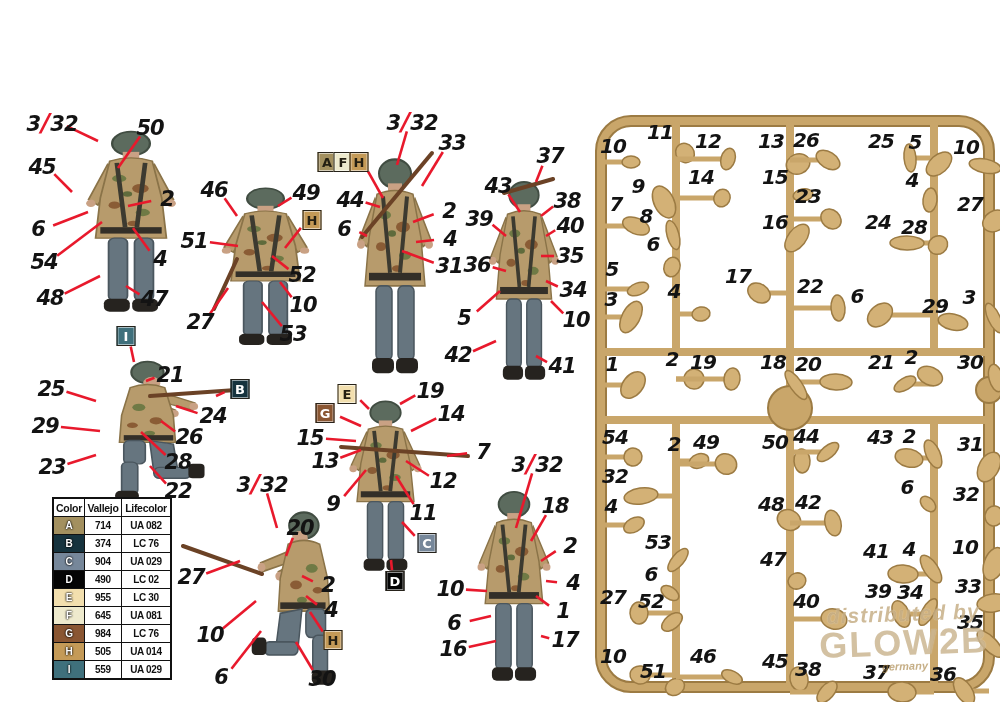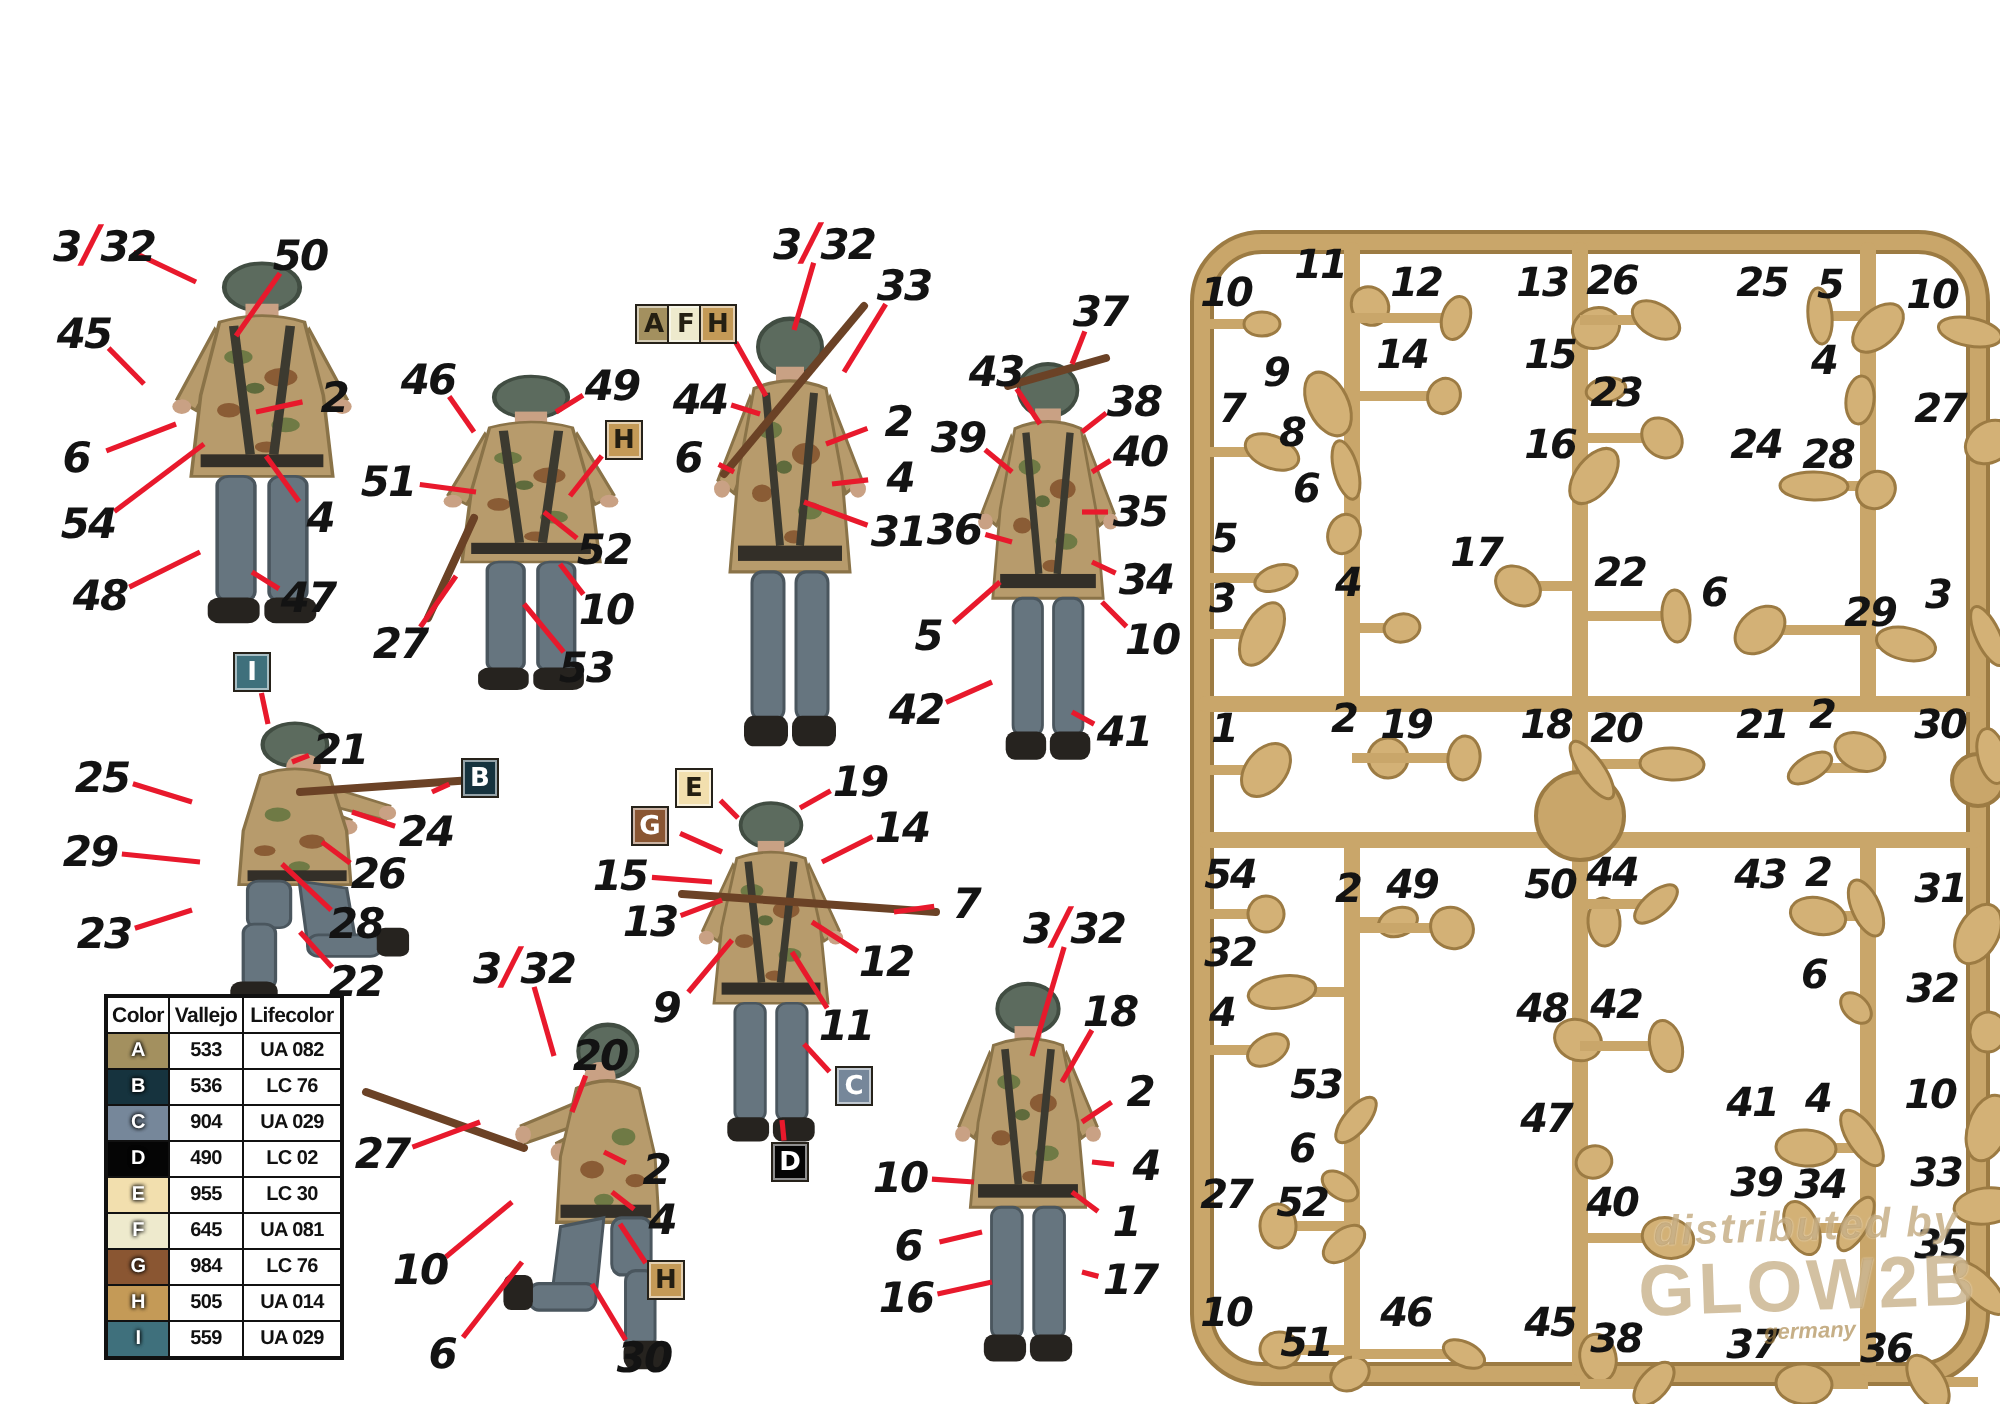--- a/index.html
+++ b/index.html
@@ -386,26 +386,26 @@
     <thead>
       <tr>
         <th>Color</th>
         <th>Vallejo</th>
         <th>Lifecolor</th>
       </tr>
     </thead>
     <tbody id="ct-body">
         <tr>
           <td class="swatch" style="background: rgb(163, 144, 95);">A</td>
-          <td class="v">533</td>
+          <td class="v">714</td>
           <td class="l">UA 082</td>
         </tr>
         <tr>
           <td class="swatch" style="background: rgb(22, 51, 62);">B</td>
-          <td class="v">536</td>
+          <td class="v">374</td>
           <td class="l">LC 76</td>
         </tr>
         <tr>
           <td class="swatch" style="background: rgb(118, 135, 154);">C</td>
           <td class="v">904</td>
           <td class="l">UA 029</td>
         </tr>
         <tr>
           <td class="swatch" style="background: rgb(5, 5, 5);">D</td>
           <td class="v">490</td>

